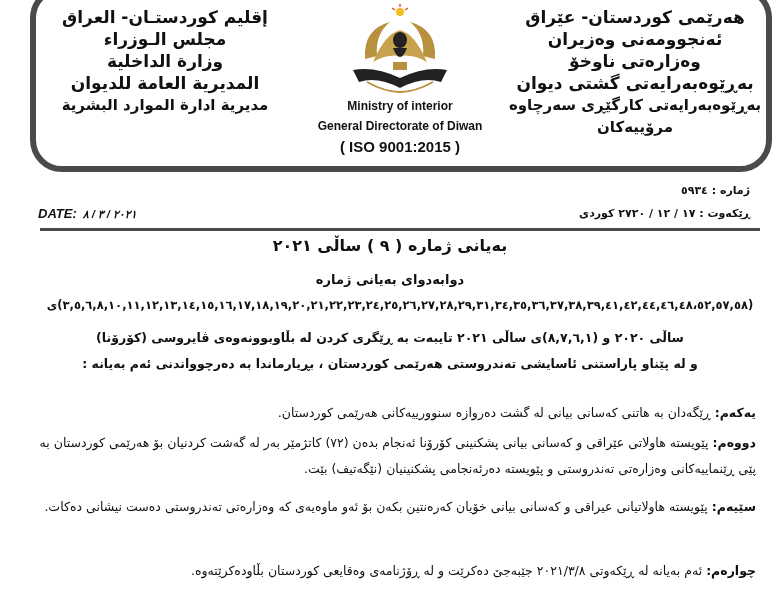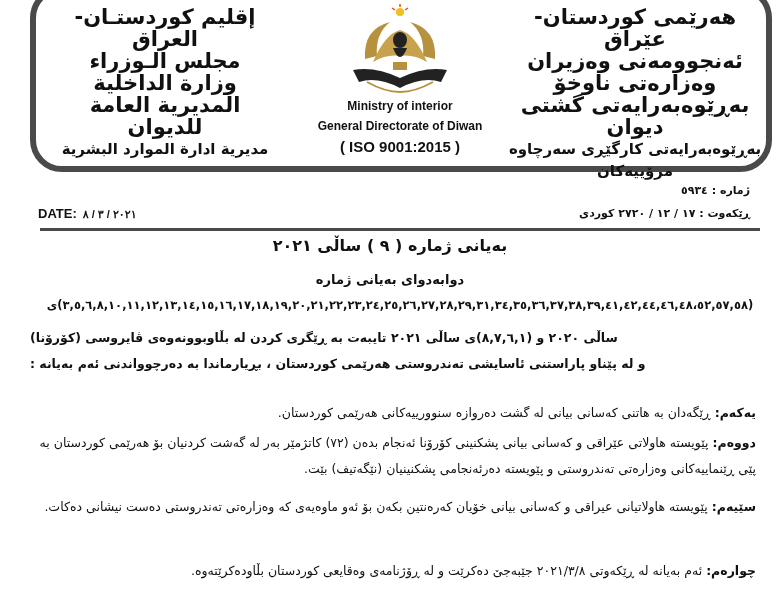--- a/index.html
+++ b/index.html
@@ -12,58 +12,58 @@
     border: 6px solid #4a4a4a; border-radius: 32px;
   }
   .col-ar {
     position: absolute; left: 50px; top: 6px; width: 230px;
     text-align: center; direction: rtl; font-weight: bold;
   }
   .col-ku {
     position: absolute; left: 500px; top: 6px; width: 270px;
     text-align: center; direction: rtl; font-weight: bold;
   }
-  .hl-big { font-size: 21px; line-height: 22px; display: block; }
+  .hl-big { font-size: 17px; line-height: 22px; display: block; }
   .hl-small { font-size: 15px; line-height: 22px; display: block; }
   .col-center {
     position: absolute; left: 300px; top: 4px; width: 200px; text-align: center;
   }
   .emblem { display: block; margin: 0 auto; }
   .en-line { font-family: "Liberation Sans", sans-serif; font-size: 12px; font-weight: bold; line-height: 20px; display: block; }
   .iso { font-family: "Liberation Sans", sans-serif; font-size: 15px; font-weight: bold; line-height: 22px; display: block; }
   .ref-no {
     position: absolute; right: 30px; top: 184px; direction: rtl;
     font-size: 11px; font-weight: bold;
   }
   .ref-date {
     position: absolute; right: 30px; top: 207px; direction: rtl;
     font-size: 11px; font-weight: bold;
   }
   .date-en {
     position: absolute; left: 38px; top: 206px;
-    font-family: "Liberation Sans", sans-serif; font-size: 13px; font-weight: bold;
+    font-family: "Liberation Sans", sans-serif; font-size: 13px; font-weight: bold; font-style: italic;
   }
   .date-en .val { font-size: 11px; margin-left: 6px; }
   .hr {
     position: absolute; left: 40px; top: 228px; width: 720px; height: 3px; background: #4a4a4a;
   }
   .title {
     position: absolute; left: 0; top: 236px; width: 780px; text-align: center;
     direction: rtl; font-size: 16px; font-weight: bold;
   }
   .subtitle {
     position: absolute; left: 0; top: 272px; width: 780px; text-align: center;
     direction: rtl; font-size: 13px; font-weight: bold;
   }
   .nums {
     position: absolute; left: 20px; top: 298px; width: 760px; text-align: center;
     direction: rtl; font-size: 11.5px; font-weight: bold; white-space: nowrap;
   }
   .intro {
-    position: absolute; left: 30px; width: 720px; text-align: left;
+    position: absolute; left: 30px; width: 720px; text-align: center;
     direction: rtl; font-size: 12.5px; font-weight: bold;
   }
   .para {
     position: absolute; right: 24px; width: 730px; direction: rtl;
     font-size: 12.5px; line-height: 26px; text-align: right;
   }
   .para b { font-weight: bold; }
 </style>
 </head>
 <body>

